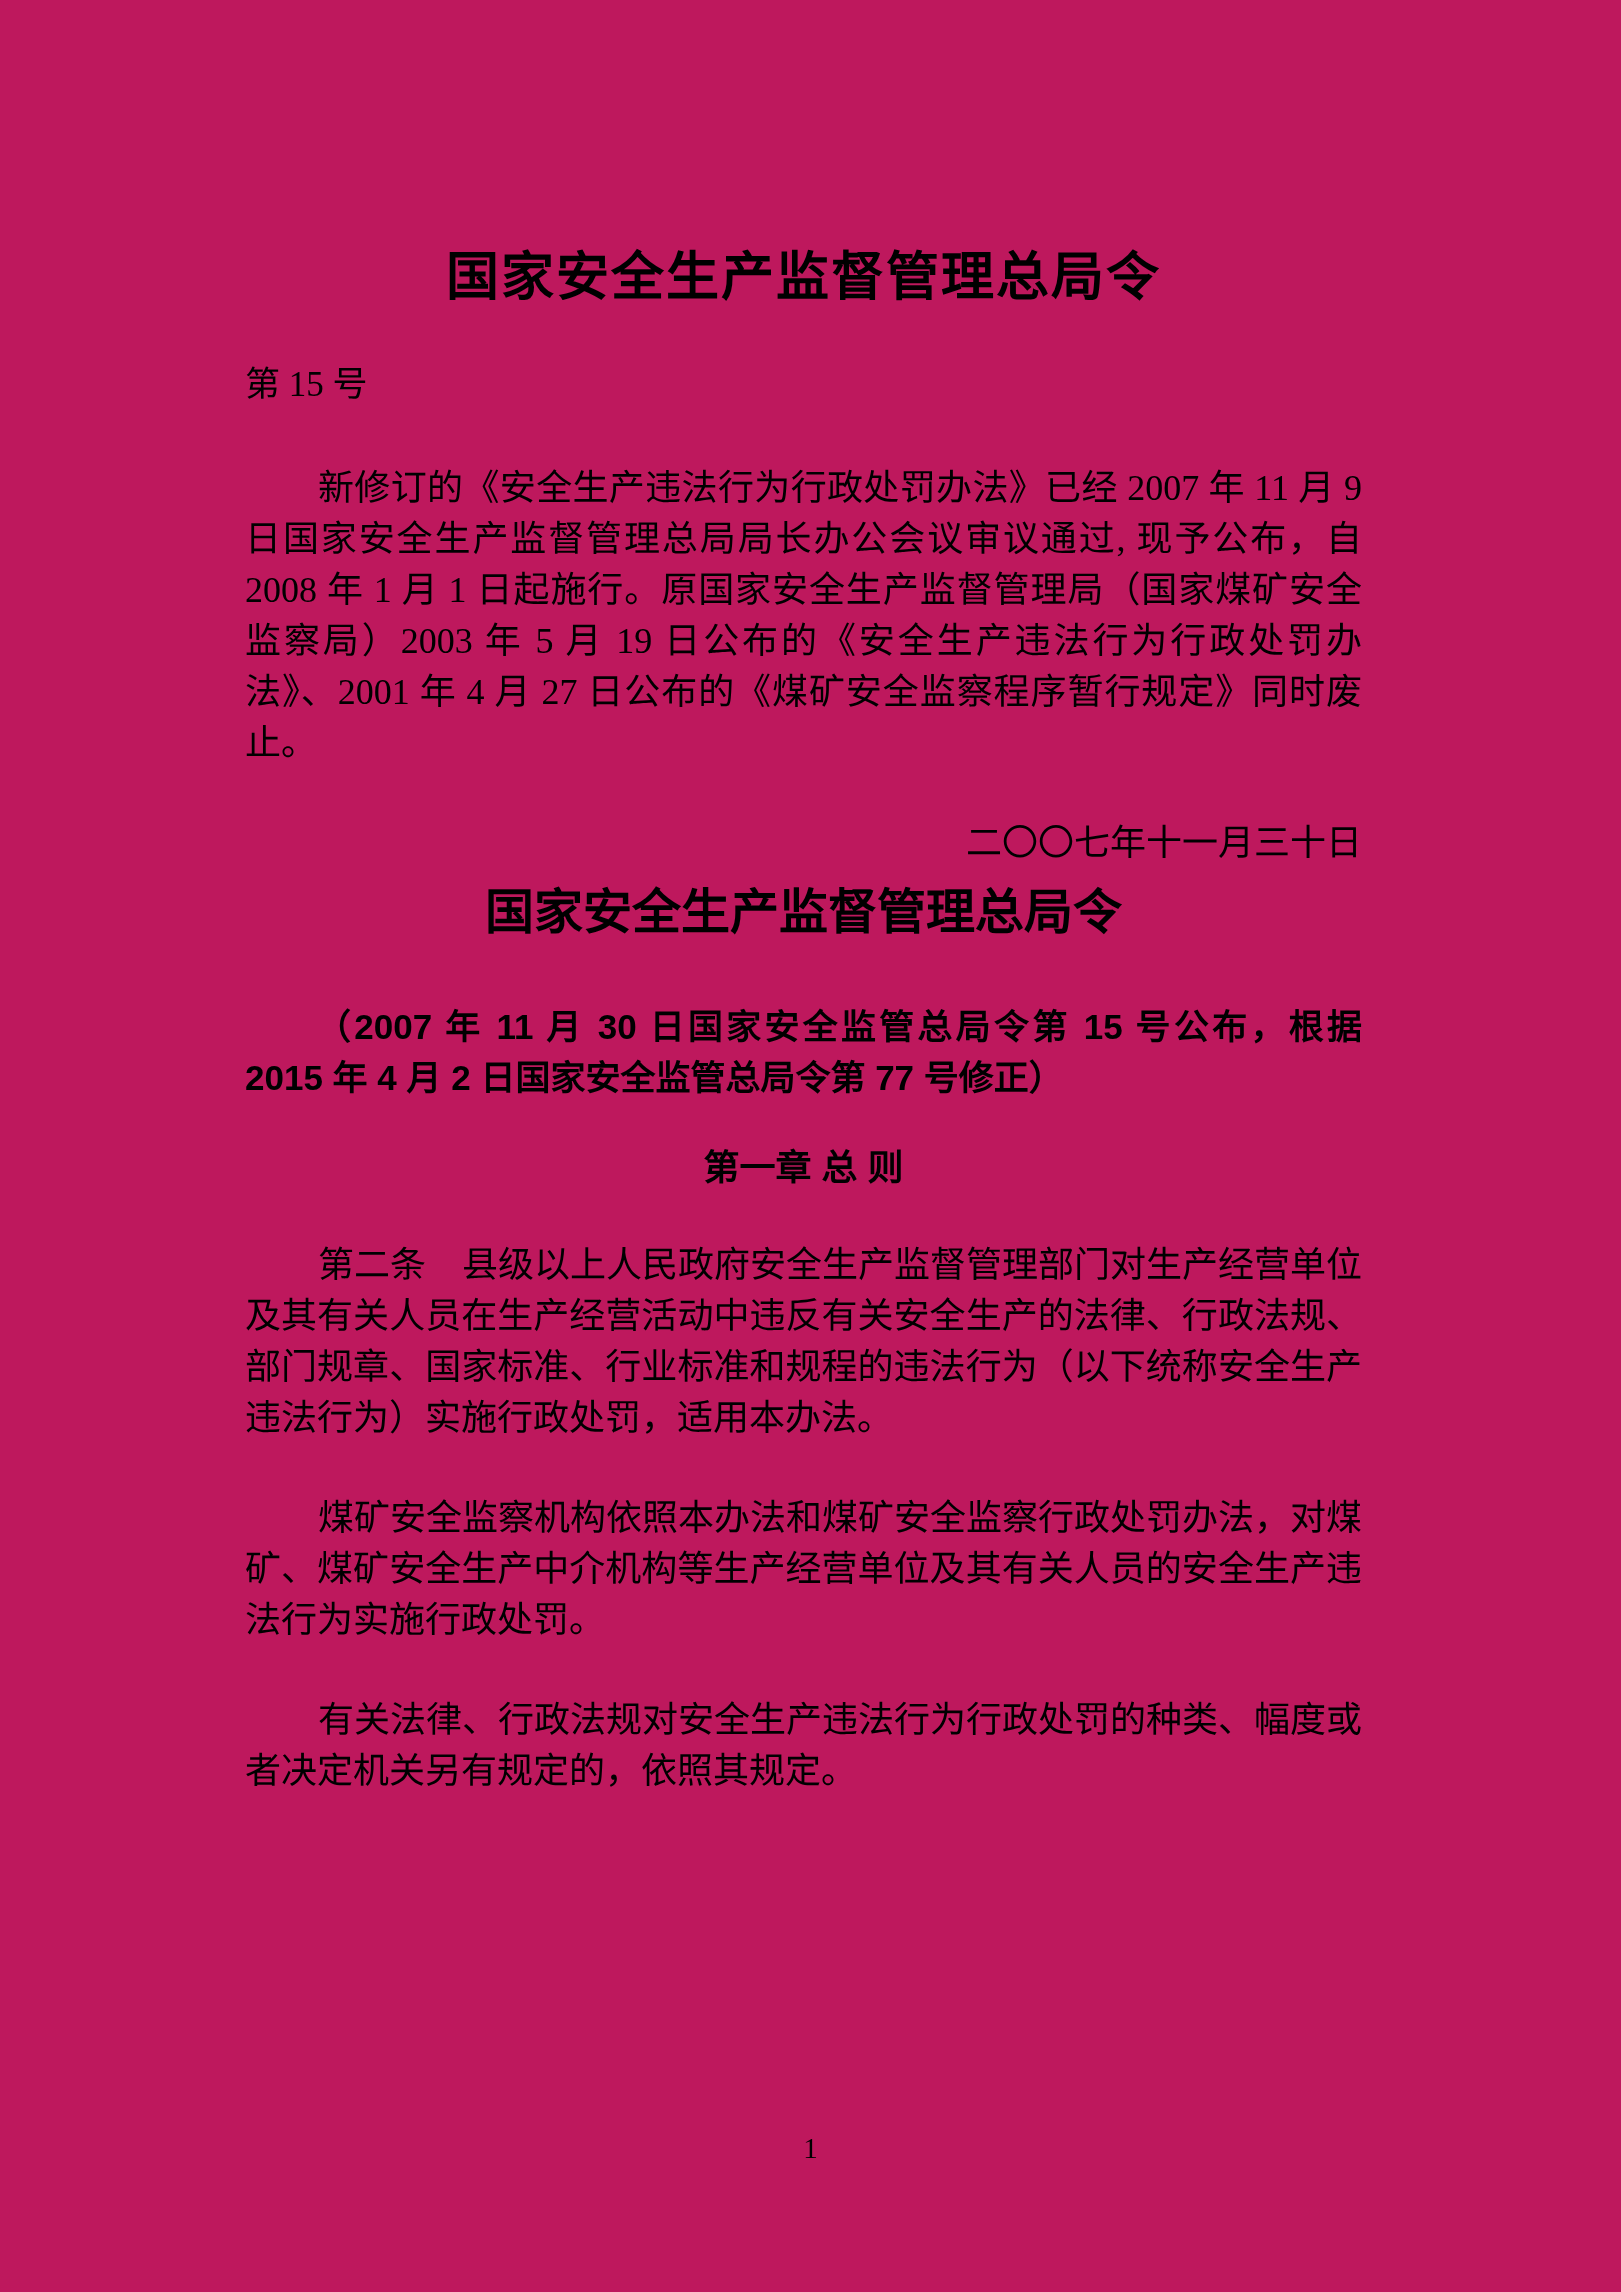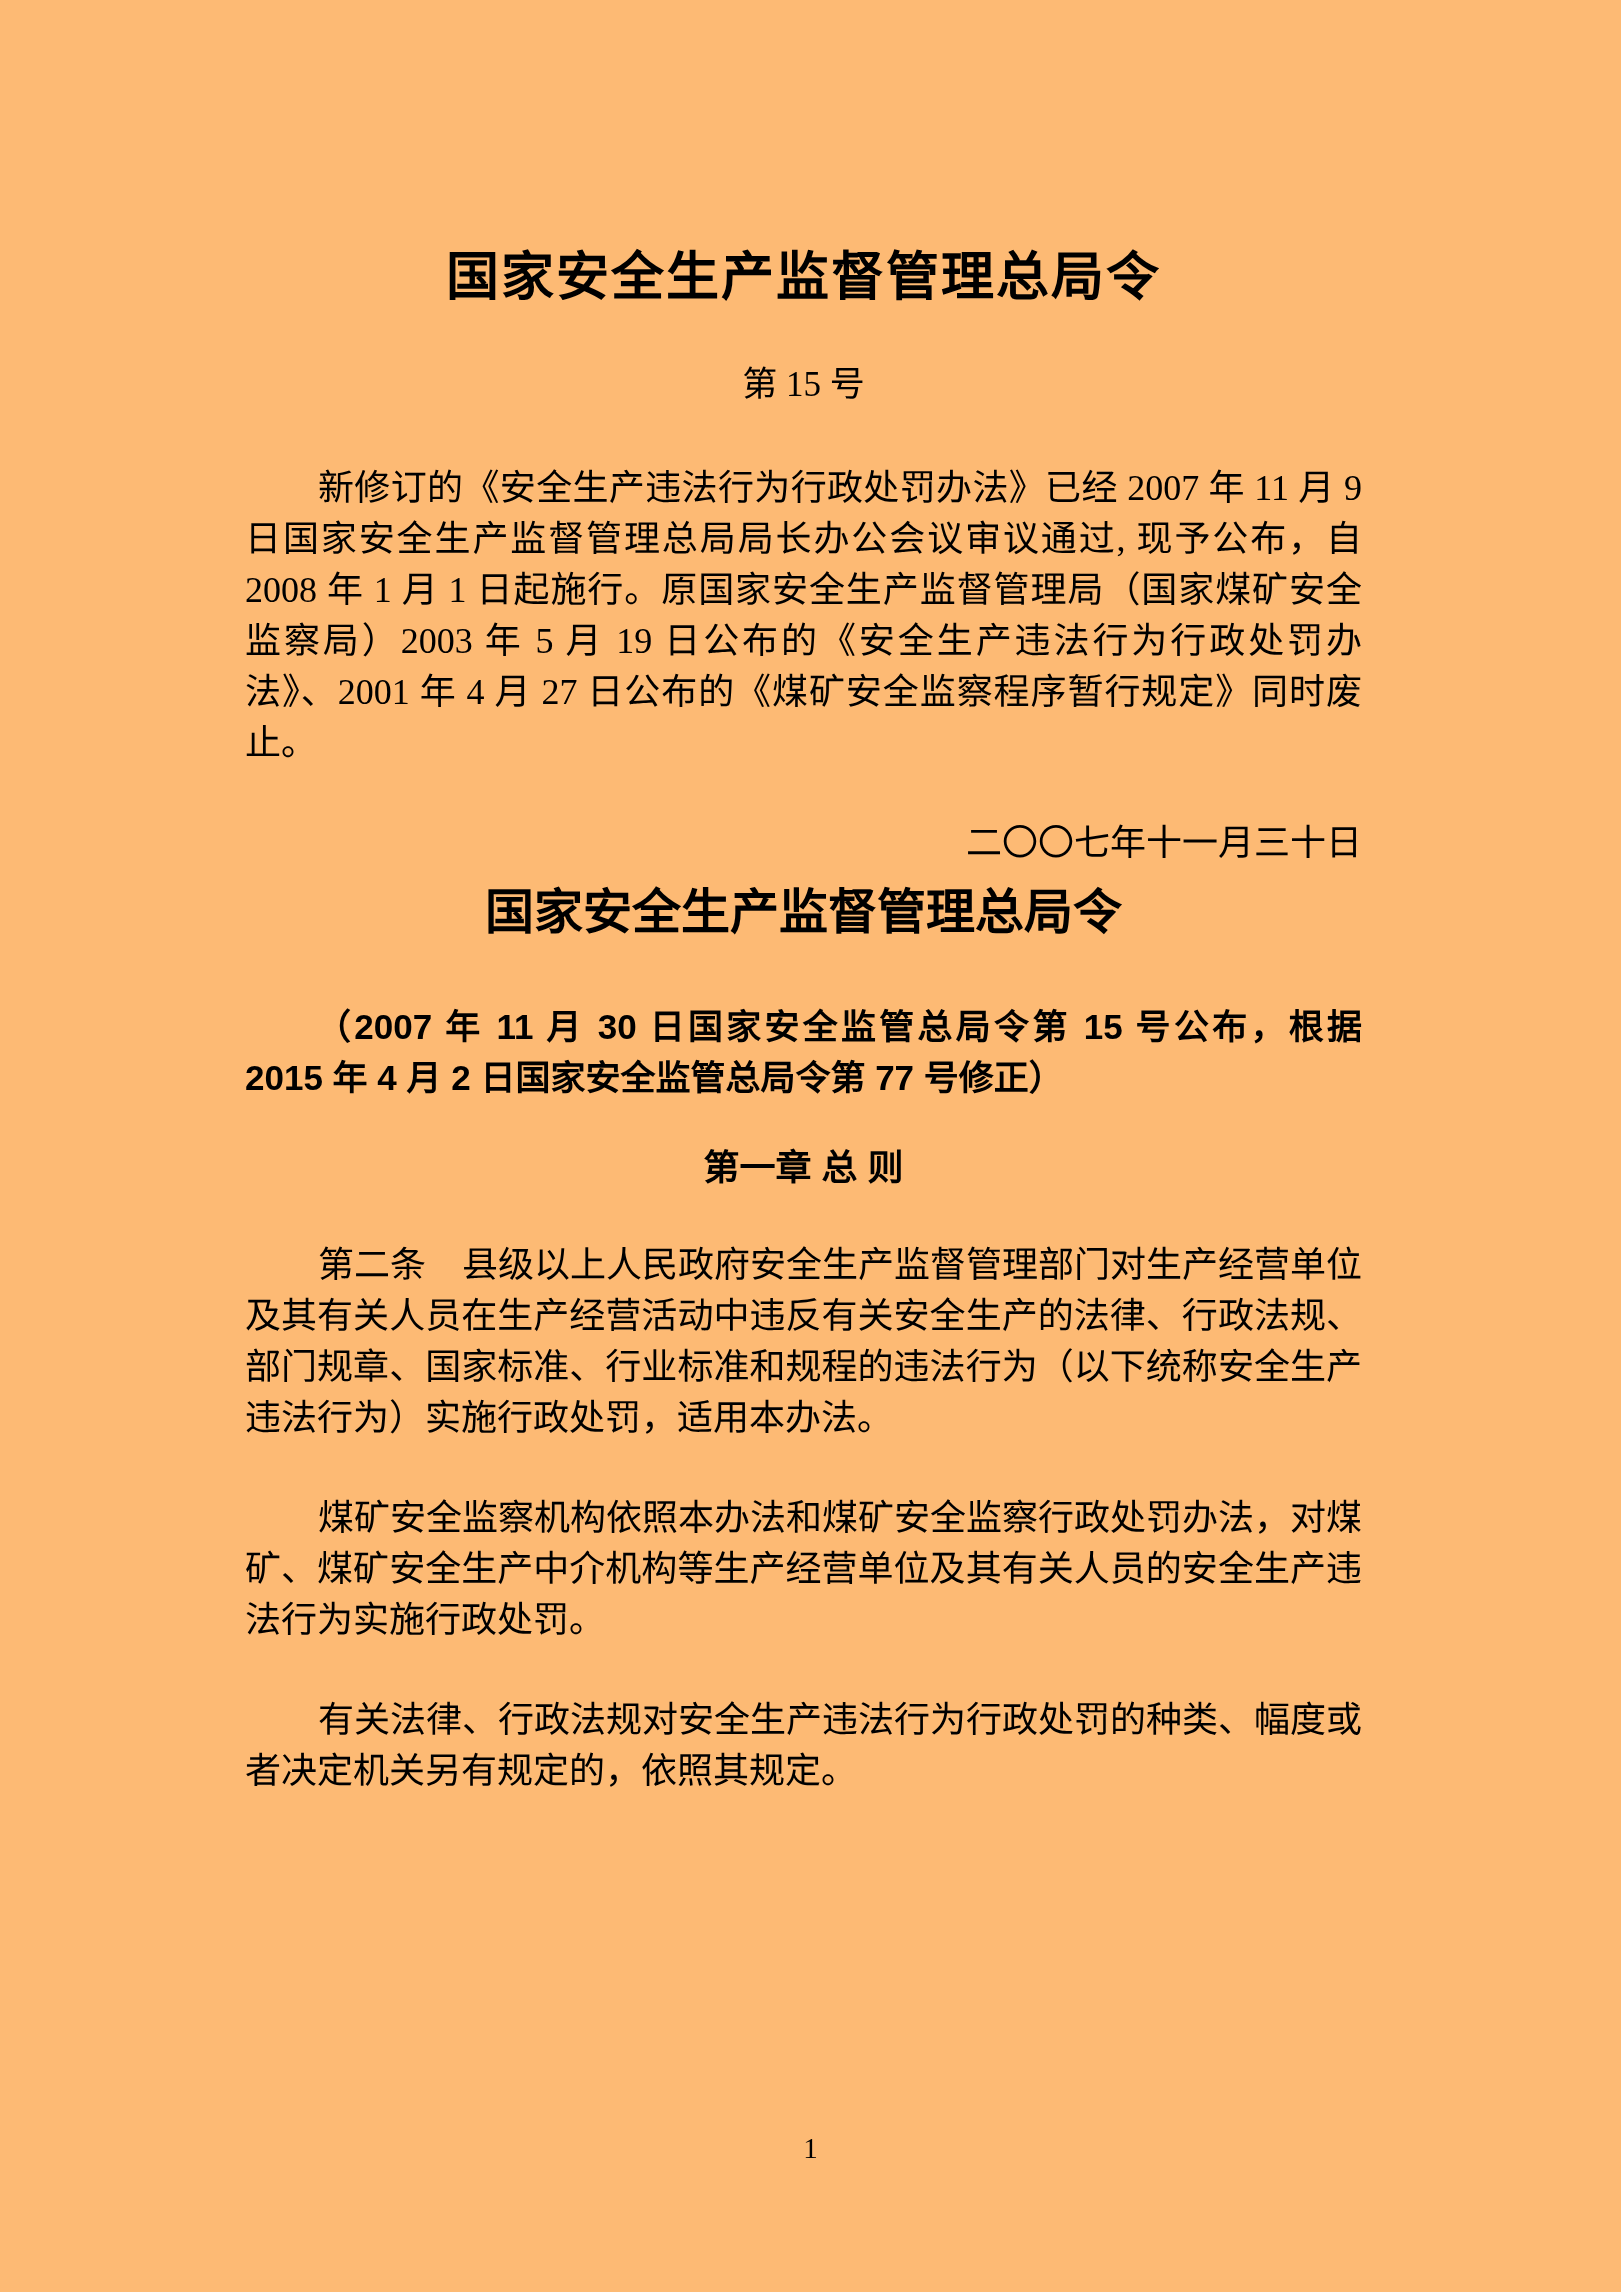--- a/index.html
+++ b/index.html
@@ -5,38 +5,37 @@
   html, body {
     margin: 0;
     padding: 0;
     background: #ffffff;
   }
   .page {
     position: relative;
     width: 1621px;
     height: 2293px;
     margin: 0 auto;
-    background: #fdba74;
+    background: #be185d;
     box-sizing: border-box;
     padding: 0 259px 0 245px;
     color: #000000;
     font-family: "Liberation Serif", "DejaVu Serif", serif;
     overflow: hidden;
   }
   .doc-title {
     margin: 245px 0 0 0;
     text-align: center;
     font-size: 53px;
     line-height: 64px;
     font-weight: bold;
     letter-spacing: 2px;
   }
   .order-number {
     margin: 51px 0 0 0;
-    text-align: center;
     font-size: 35px;
     line-height: 49px;
   }
   p.body-para {
     margin: 0 0 49px 0;
     font-size: 36px;
     line-height: 51px;
     text-align: justify;
     text-justify: inter-ideograph;
     text-indent: 73px;

